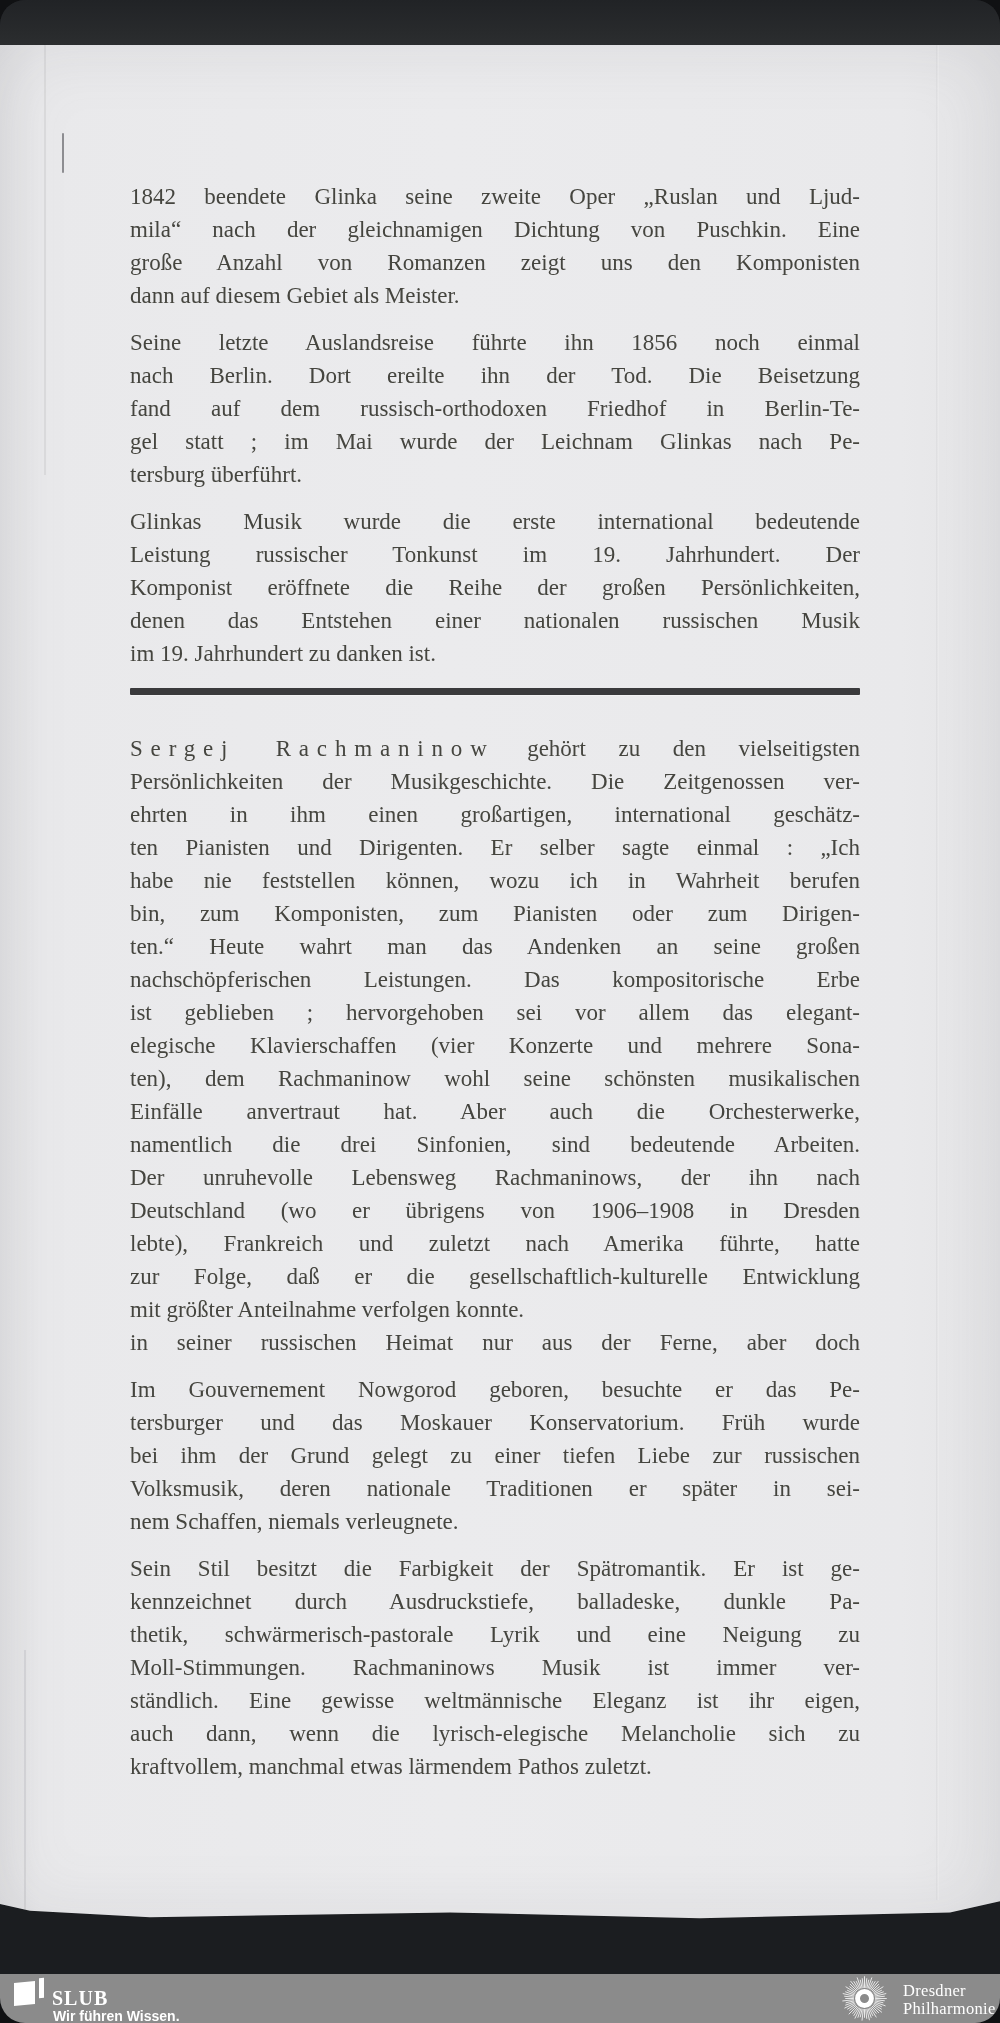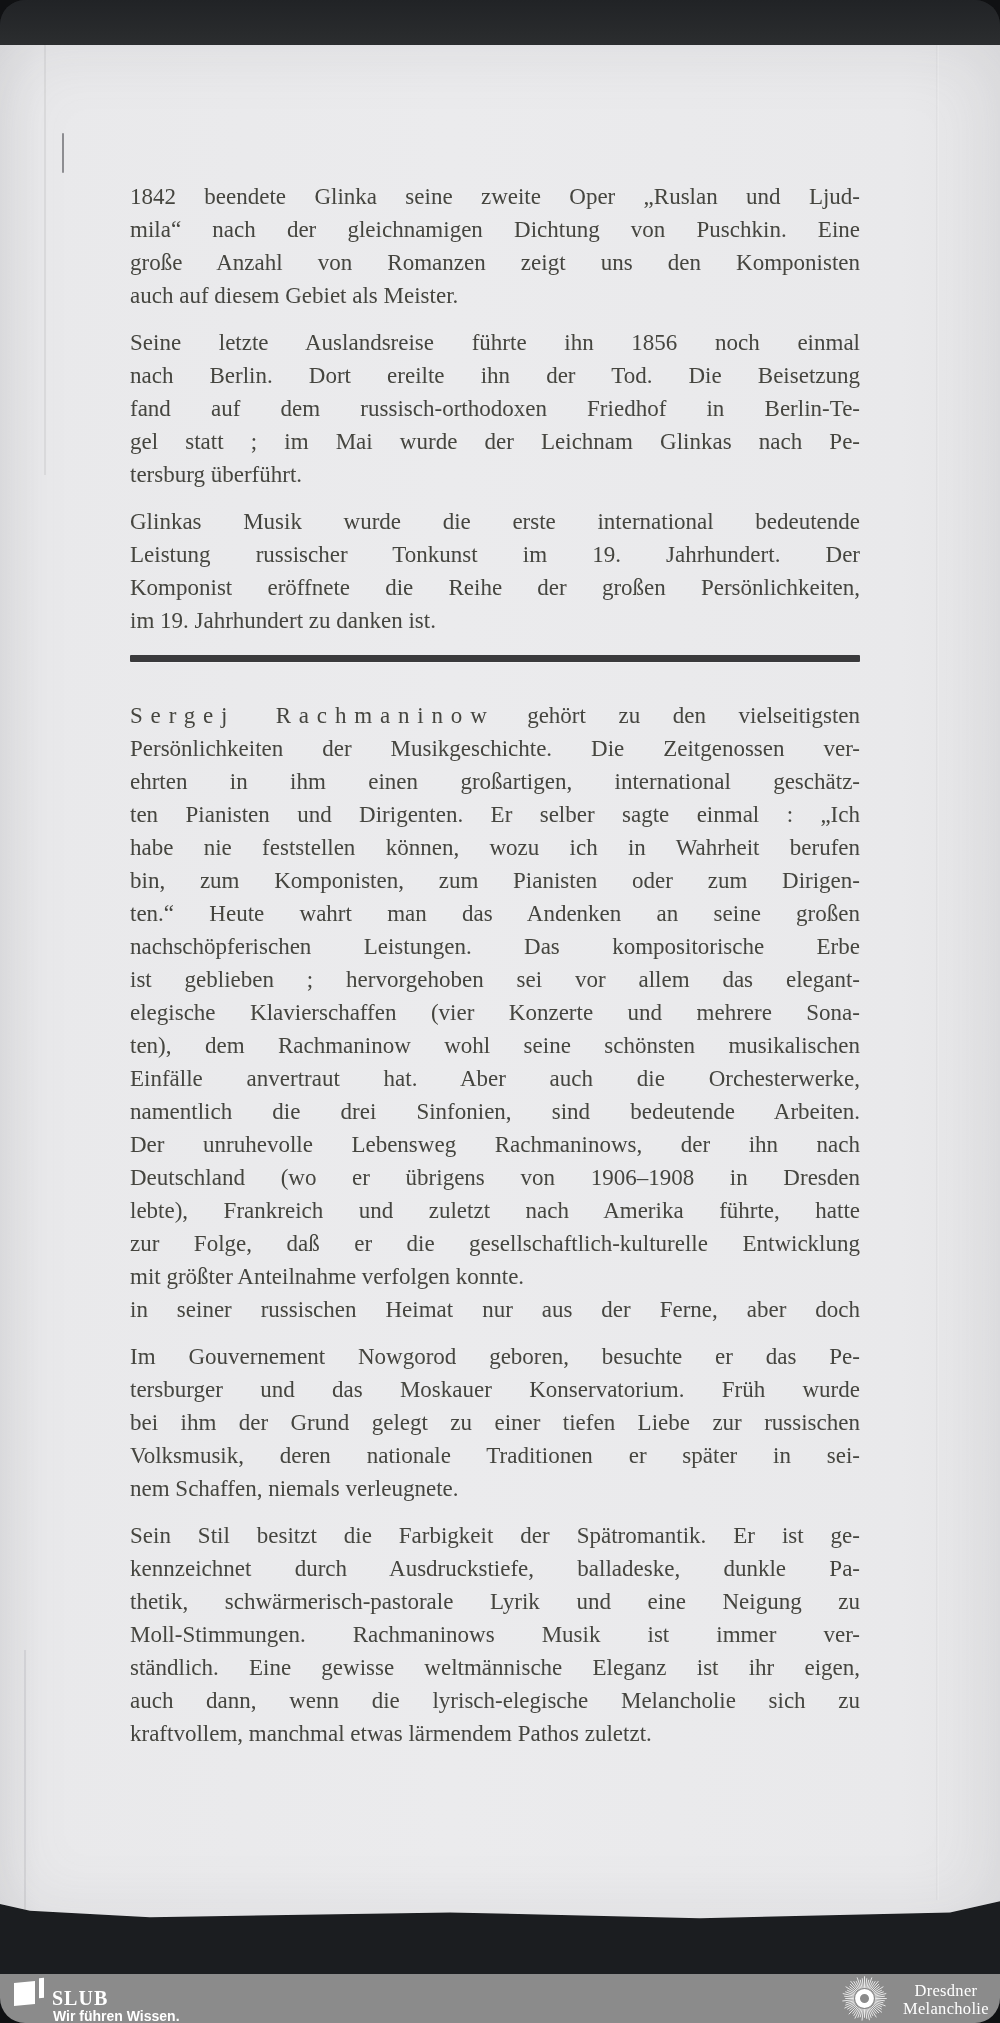--- a/index.html
+++ b/index.html
@@ -78,54 +78,55 @@
   .slub-tagline {
     position: absolute; left: 53px; top: 35px;
     font-family: "Liberation Sans", sans-serif; font-weight: bold;
     font-size: 14px; line-height: 14px; color: #ffffff;
   }
   .phil-logo { position: absolute; right: 0; top: 0; width: 300px; height: 49px; }
   .sunburst { position: absolute; left: 141px; top: 1px; width: 47px; height: 47px; }
   .phil-text {
     position: absolute; left: 203px; top: 8px;
     font-family: "Liberation Serif", serif; font-size: 16.5px; line-height: 18px;
-    color: #ffffff; letter-spacing: 0.3px; text-align: center;
+    color: #ffffff; letter-spacing: 0.3px;
   }
 </style>
 </head>
 <body>
 
 <div class="stage">
 
   <div class="top-border"></div>
 
   <div class="paper">
     <div class="crease-right"></div>
     <div class="crease-left-top"></div>
     <div class="crease-left-bottom"></div>
     <div class="margin-mark"></div>
 
     <div class="text-block">
         <div class="para">
           <div class="line">1842 beendete Glinka seine zweite Oper „Ruslan und Ljud-</div>
           <div class="line">mila“ nach der gleichnamigen Dichtung von Puschkin. Eine</div>
           <div class="line">große Anzahl von Romanzen zeigt uns den Komponisten</div>
-          <div class="line last">auch auf diesem Gebiet als Meister.</div>
+          <div class="line last">dann auf diesem Gebiet als Meister.</div>
         </div>
         <div class="para">
           <div class="line">Seine letzte Auslandsreise führte ihn 1856 noch einmal</div>
           <div class="line">nach Berlin. Dort ereilte ihn der Tod. Die Beisetzung</div>
           <div class="line">fand auf dem russisch-orthodoxen Friedhof in Berlin-Te-</div>
           <div class="line">gel statt ; im Mai wurde der Leichnam Glinkas nach Pe-</div>
           <div class="line last">tersburg überführt.</div>
         </div>
         <div class="para">
           <div class="line">Glinkas Musik wurde die erste international bedeutende</div>
           <div class="line">Leistung russischer Tonkunst im 19. Jahrhundert. Der</div>
           <div class="line">Komponist eröffnete die Reihe der großen Persönlichkeiten,</div>
+          <div class="line">denen das Entstehen einer nationalen russischen Musik</div>
           <div class="line last">im 19. Jahrhundert zu danken ist.</div>
         </div>
         <div class="divider"></div>
         <div class="para">
           <div class="line"><span class="spaced">Sergej Rachmaninow</span><span> gehört zu den vielseitigsten</span></div>
           <div class="line">Persönlichkeiten der Musikgeschichte. Die Zeitgenossen ver-</div>
           <div class="line">ehrten in ihm einen großartigen, international geschätz-</div>
           <div class="line">ten Pianisten und Dirigenten. Er selber sagte einmal : „Ich</div>
           <div class="line">habe nie feststellen können, wozu ich in Wahrheit berufen</div>
           <div class="line">bin, zum Komponisten, zum Pianisten oder zum Dirigen-</div>
@@ -230,18 +231,18 @@
             <line x1="8.83" y1="-7.05" x2="16.03" y2="-12.78"></line>
             <line x1="9.57" y1="-6.01" x2="20.07" y2="-12.61"></line>
             <line x1="10.18" y1="-4.90" x2="18.47" y2="-8.89"></line>
             <line x1="10.67" y1="-3.73" x2="20.48" y2="-7.17"></line>
             <line x1="11.02" y1="-2.51" x2="23.11" y2="-5.27"></line>
             <line x1="11.23" y1="-1.27" x2="21.56" y2="-2.43"></line>
           </g>
       </svg>
       <div class="phil-text">
         <div>Dresdner</div>
-        <div>Melancholie</div>
+        <div>Philharmonie</div>
       </div>
     </div>
 
   </div>
 </div>
 
 </body></html>

